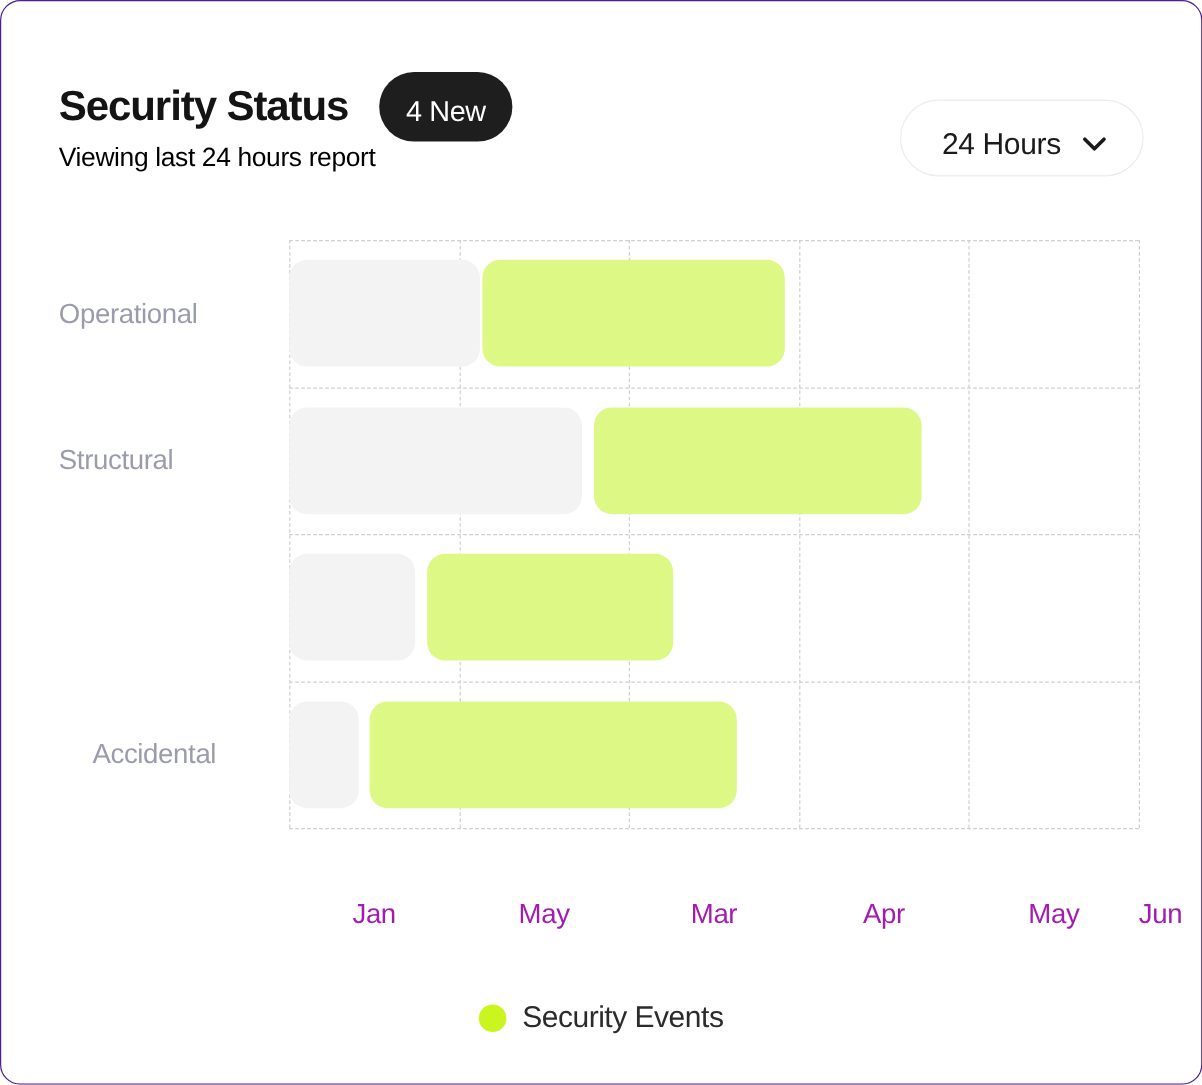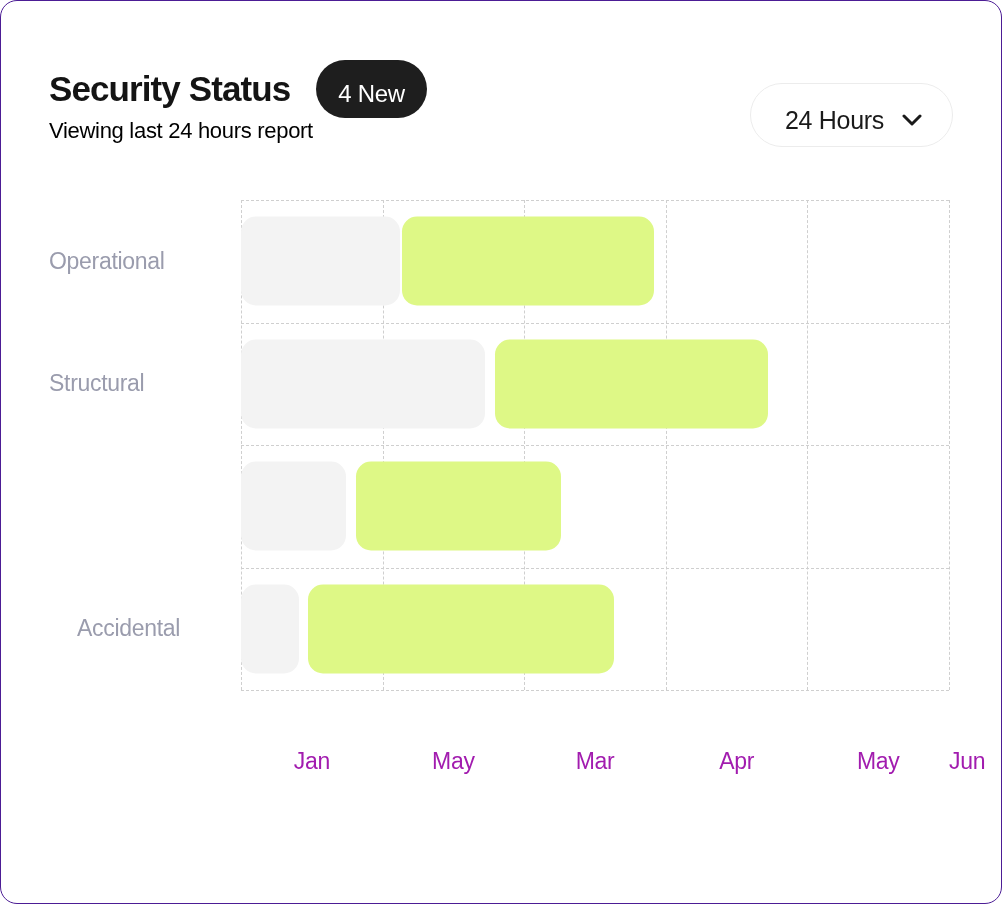--- a/index.html
+++ b/index.html
@@ -291,15 +291,19 @@
   <div class="xlabels">
     <div class="xlabel" style="left:0px;   width:141.6px;">Jan</div>
     <div class="xlabel" style="left:141.6px; width:141.6px;">May</div>
     <div class="xlabel" style="left:283.2px; width:141.6px;">Mar</div>
     <div class="xlabel" style="left:424.8px; width:141.6px;">Apr</div>
     <div class="xlabel" style="left:566.4px; width:141.6px;">May</div>
     <div class="xlabel" style="left:708px;   width:141.6px; text-align:left;">Jun</div>
   </div>
 
   <div class="legend">
+    <div class="legend-item">
+      <span class="legend-dot" style="background:#cbf51f;"></span>
+      <span class="legend-text">Security Events</span>
+    </div>
   </div>
 
 </div>
 
 </body></html>

